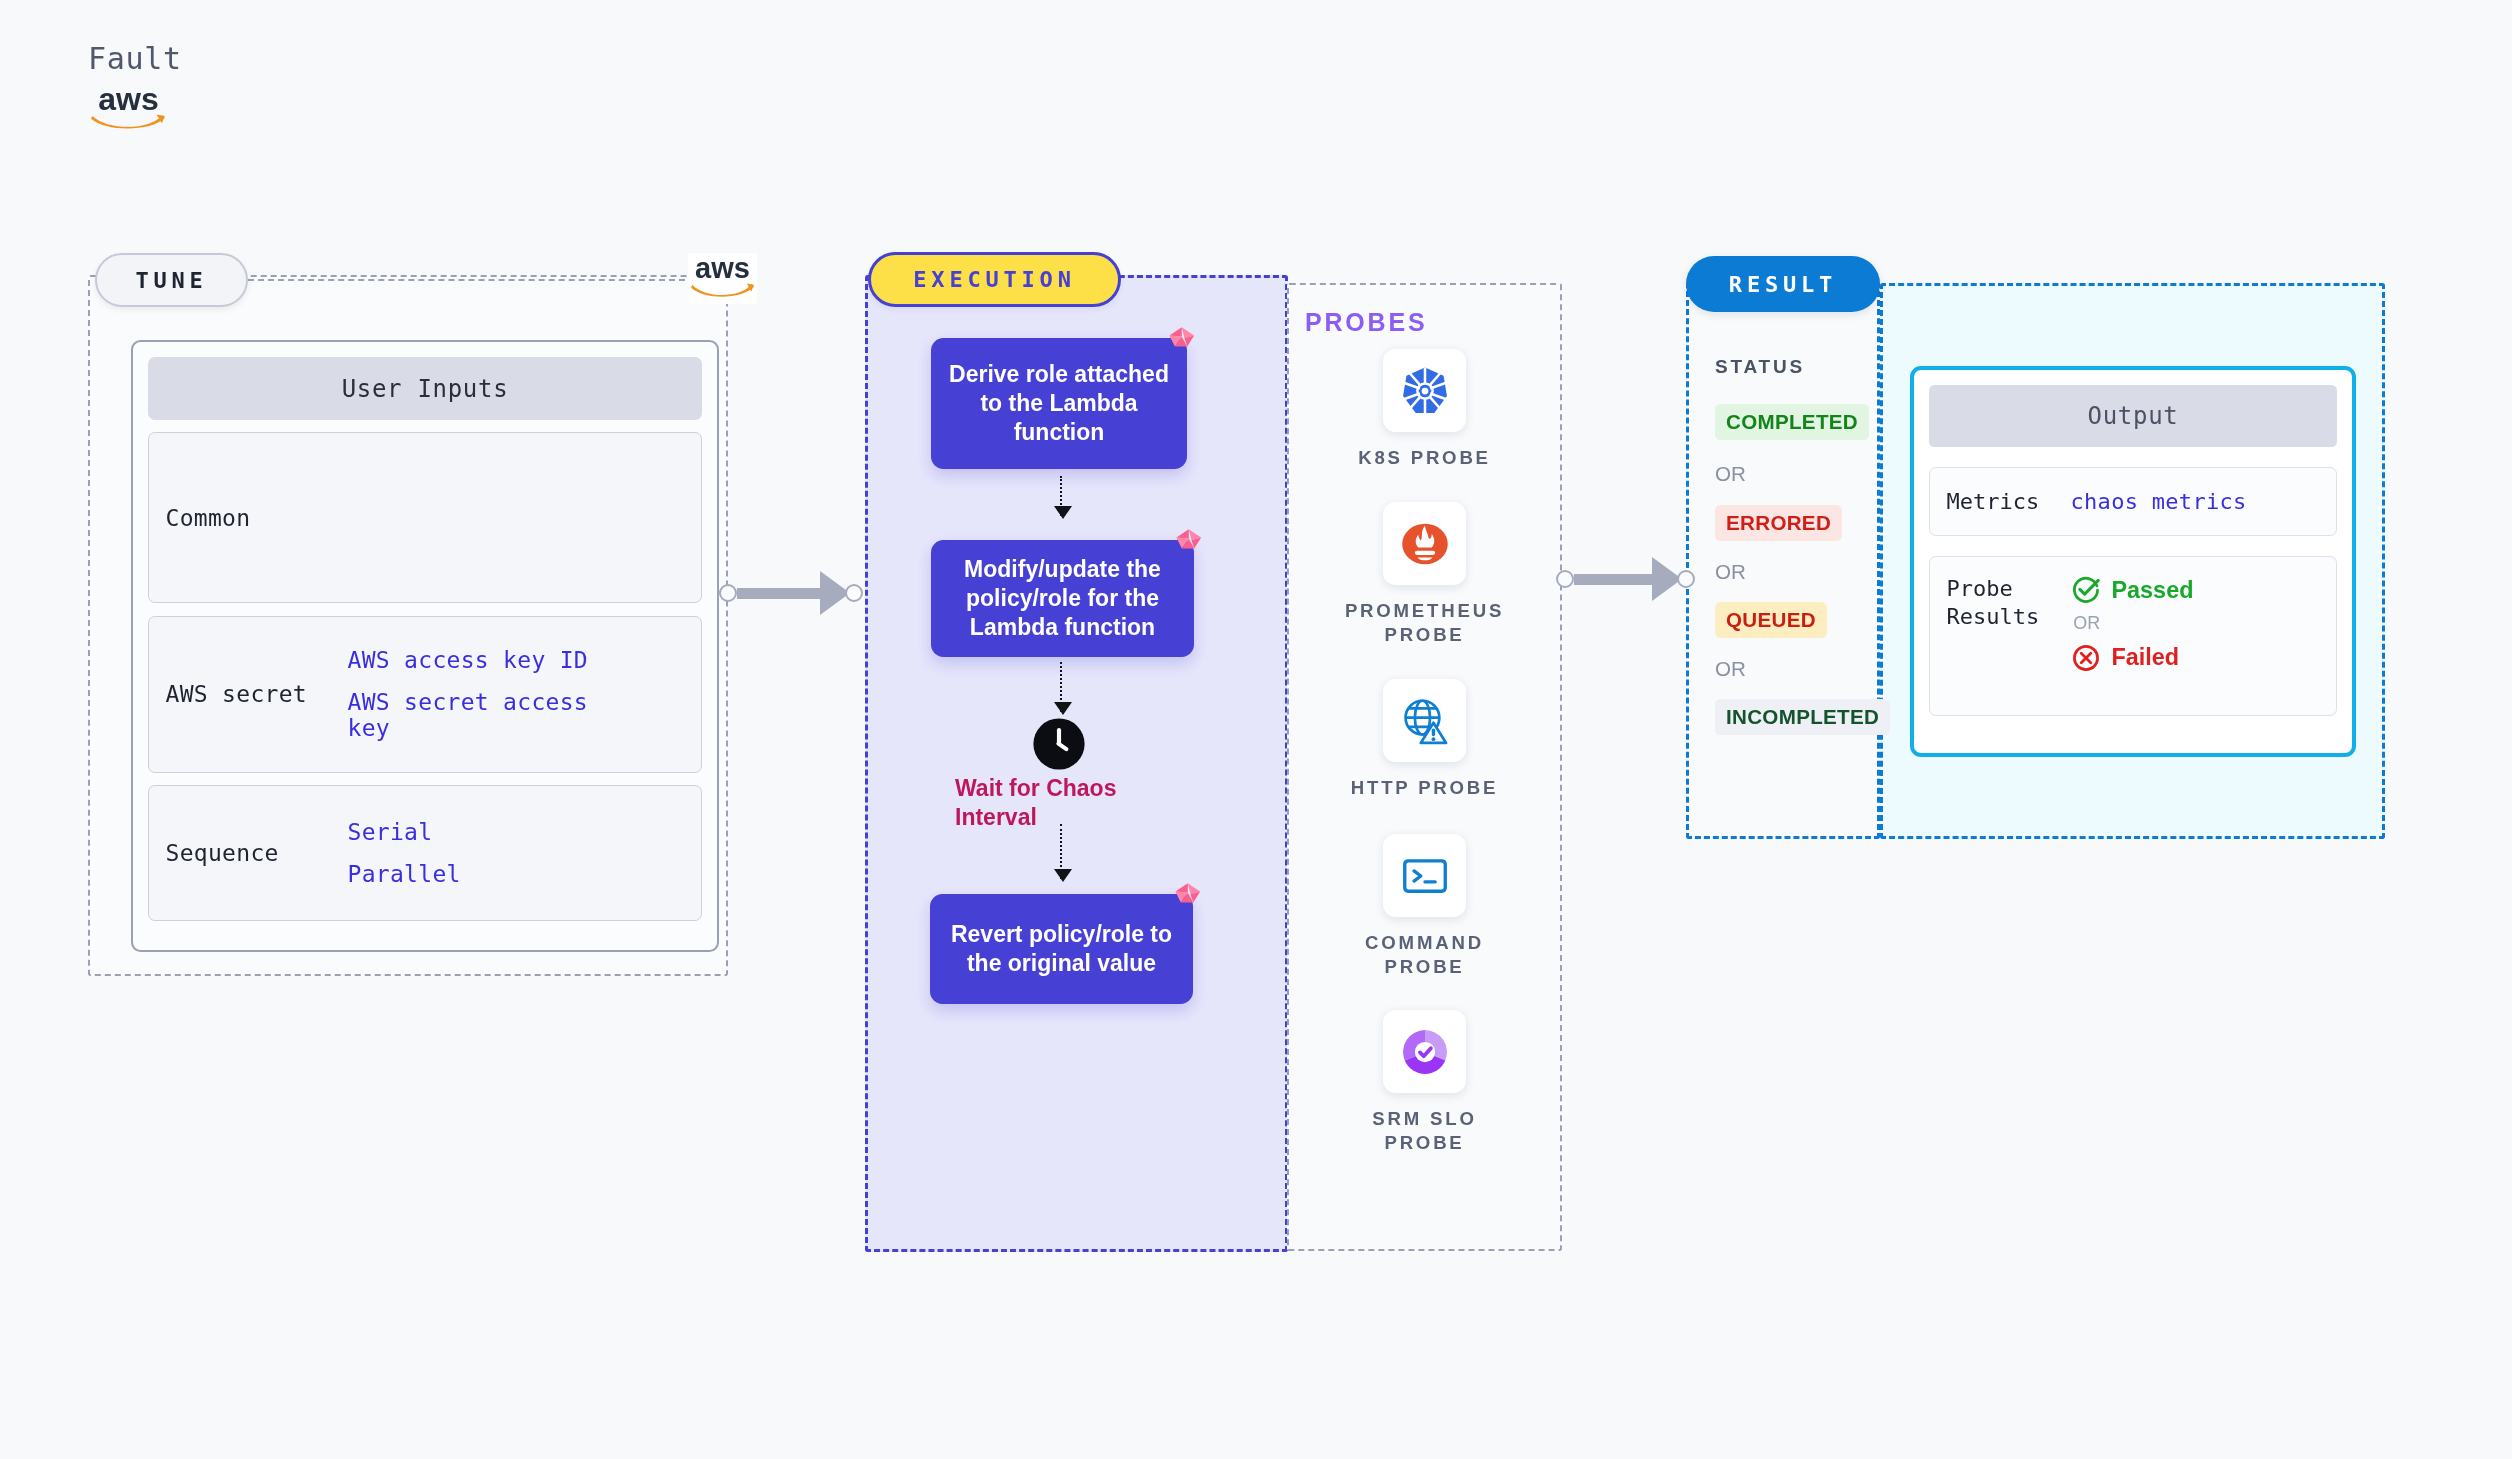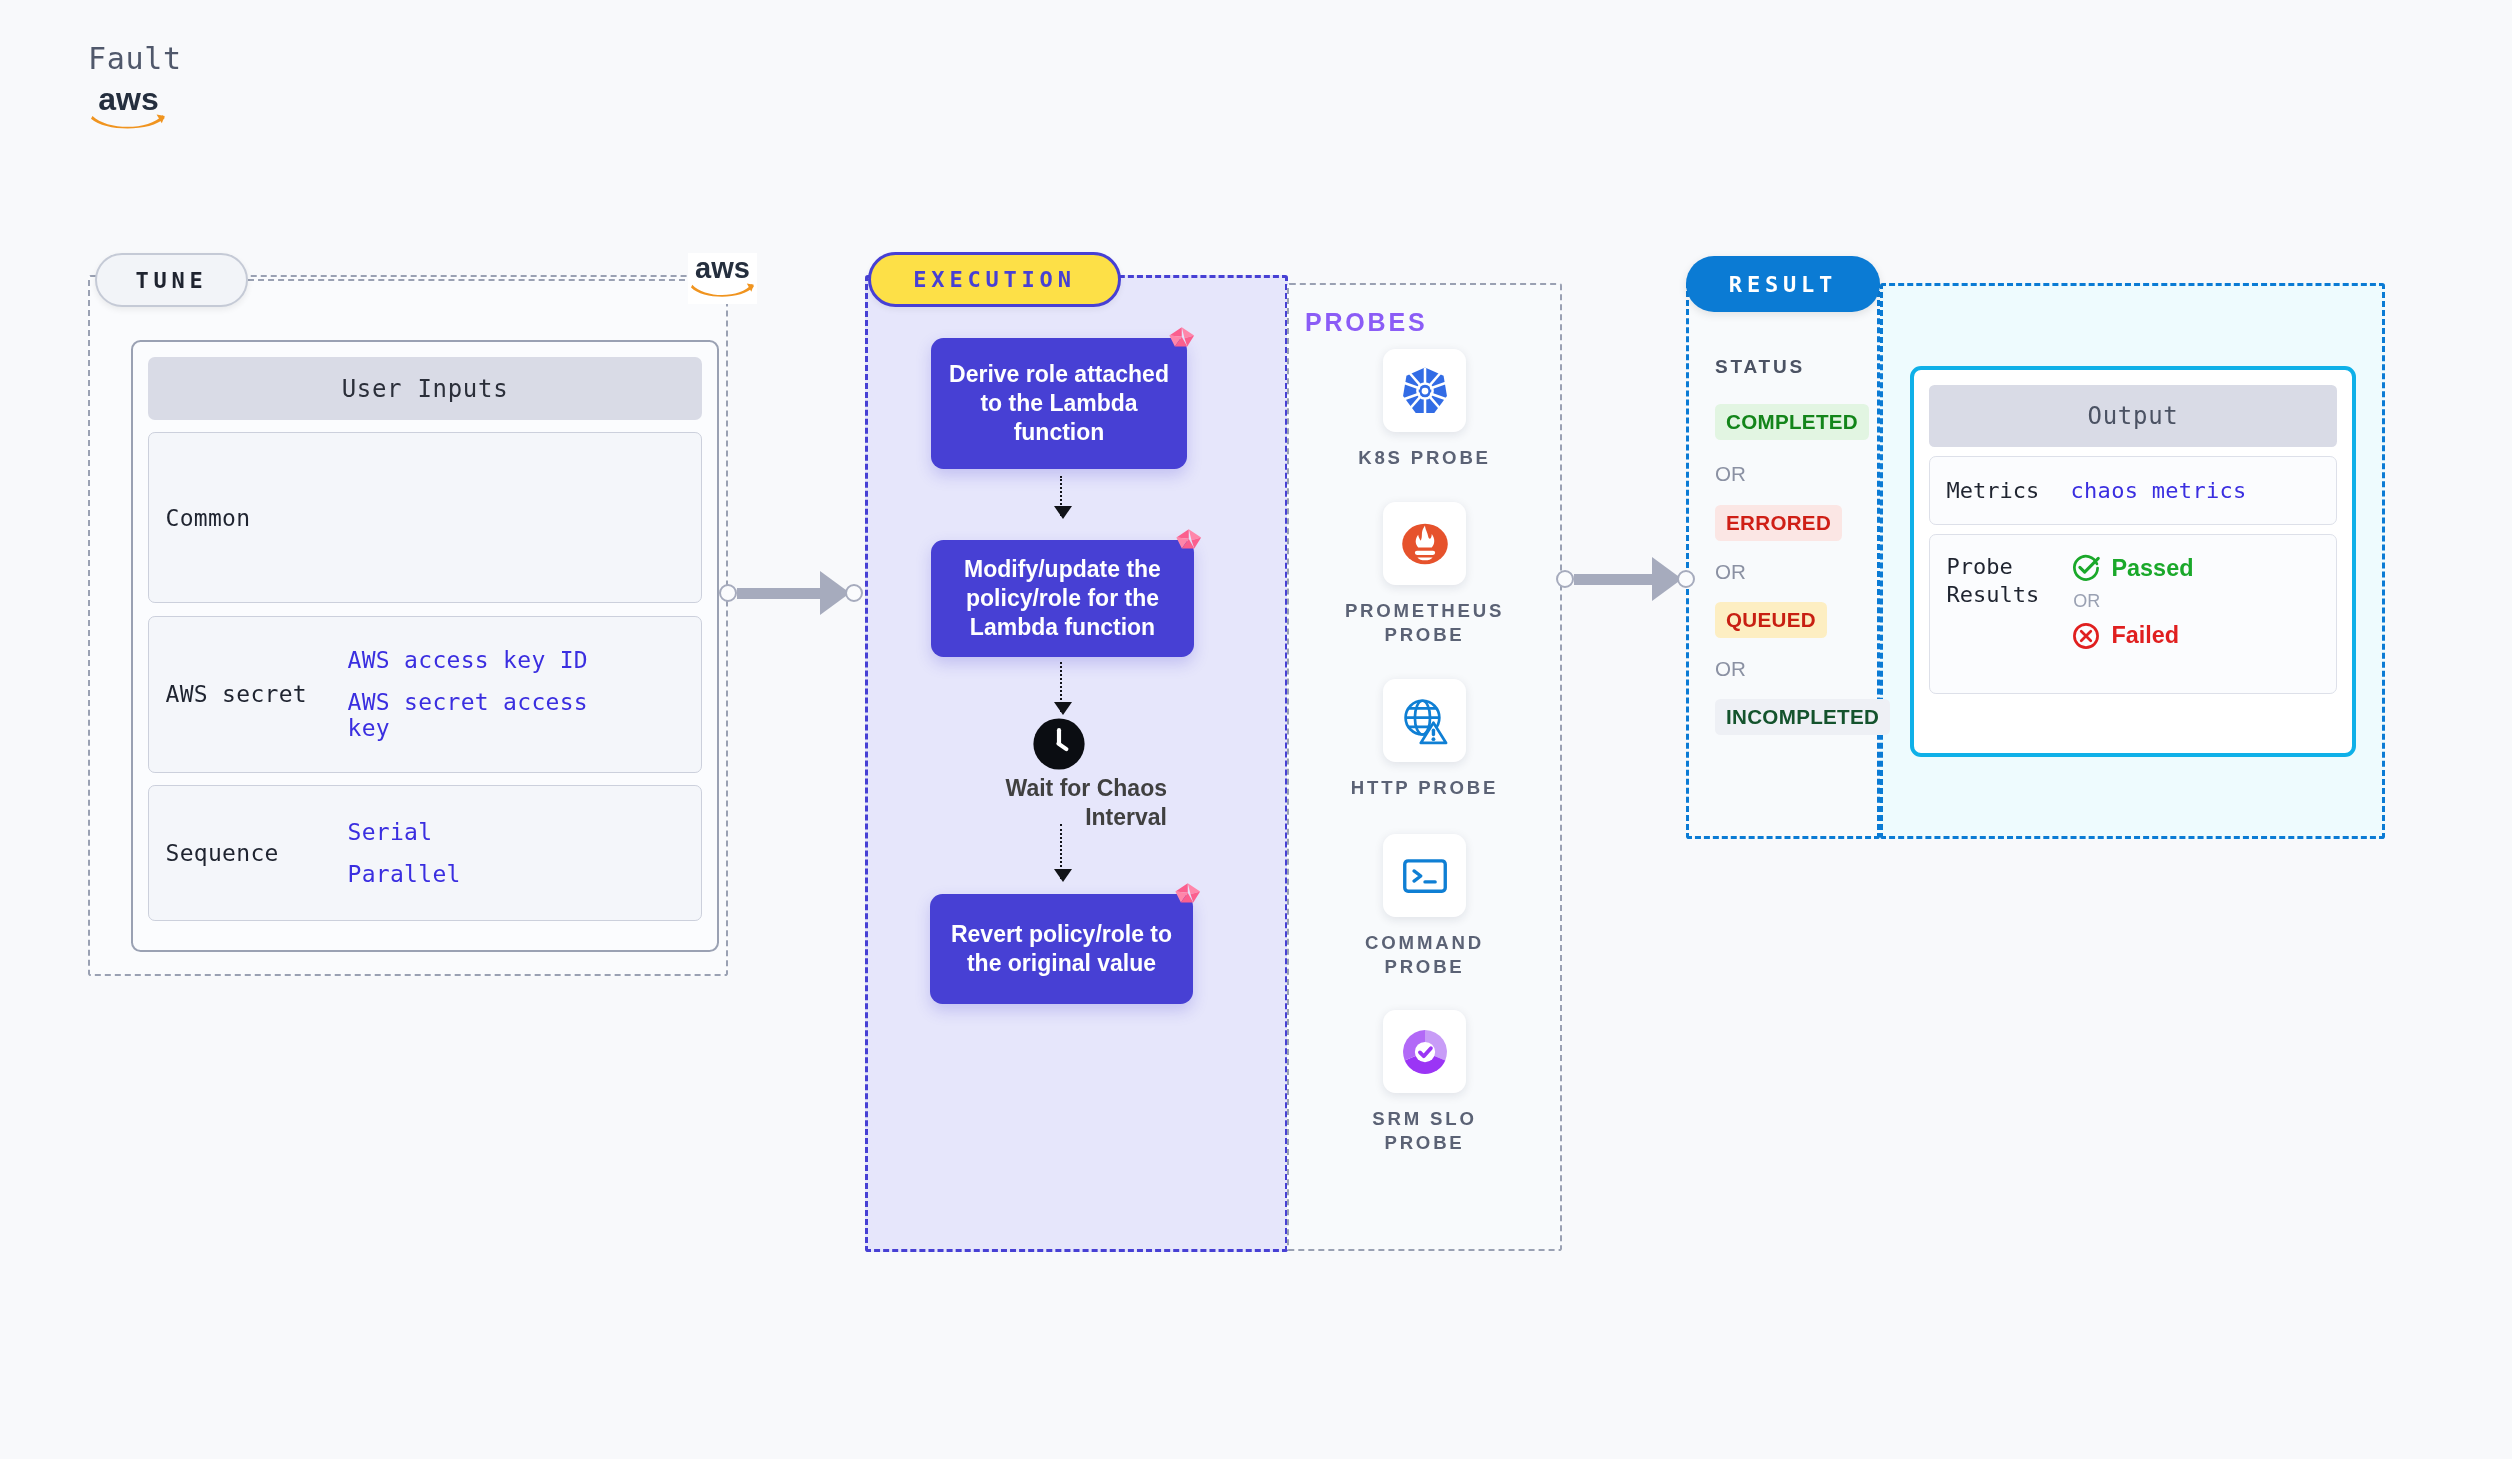--- a/index.html
+++ b/index.html
@@ -175,22 +175,22 @@
   }
   #arrow-1 { left: 1060px; top: 476px; height: 40px; }
   #arrow-2 { left: 1060px; top: 662px; height: 50px; }
   #arrow-3 { left: 1060px; top: 824px; height: 55px; }
   #clock-icon {
     position: absolute; left: 1032px; top: 717px;
     width: 54px; height: 54px;
   }
   #wait-label {
     position: absolute; left: 955px; top: 774px;
-    width: 212px; text-align: right;
-    font-size: 23px; font-weight: bold; color: #404040; line-height: 1.25;
+    width: 212px; text-align: left;
+    font-size: 23px; font-weight: bold; color: #be185d; line-height: 1.25;
   }
 
   
   #probes-zone {
     position: absolute; left: 1287px; top: 283px;
     width: 275px; height: 968px;
     background: #f8fafc;
     border: 2.1px dashed #9aa1b3;
     border-radius: 2.8px;
   }
@@ -272,21 +272,21 @@
     border-radius: 11px;
     padding: 15px;
   }
   #output-title {
     height: 62px; background: #d9dbe6; border-radius: 5.5px;
     display: flex; align-items: center; justify-content: center;
     font-family: "DejaVu Sans Mono", monospace;
     font-size: 24px; color: #4b5263; letter-spacing: 0.7px;
   }
   .output-row {
-    margin-top: 9px;
+    margin-top: 20px;
     background: #fbfcfe;
     border: 1.4px solid #dde0e9;
     border-radius: 6.9px;
     display: flex; align-items: center;
     padding: 12.4px 16.5px;
   }
   .out-label {
     width: 124px; flex: none;
     font-family: "DejaVu Sans Mono", monospace;
     font-size: 22px; color: #1f2430; line-height: 1.25;

